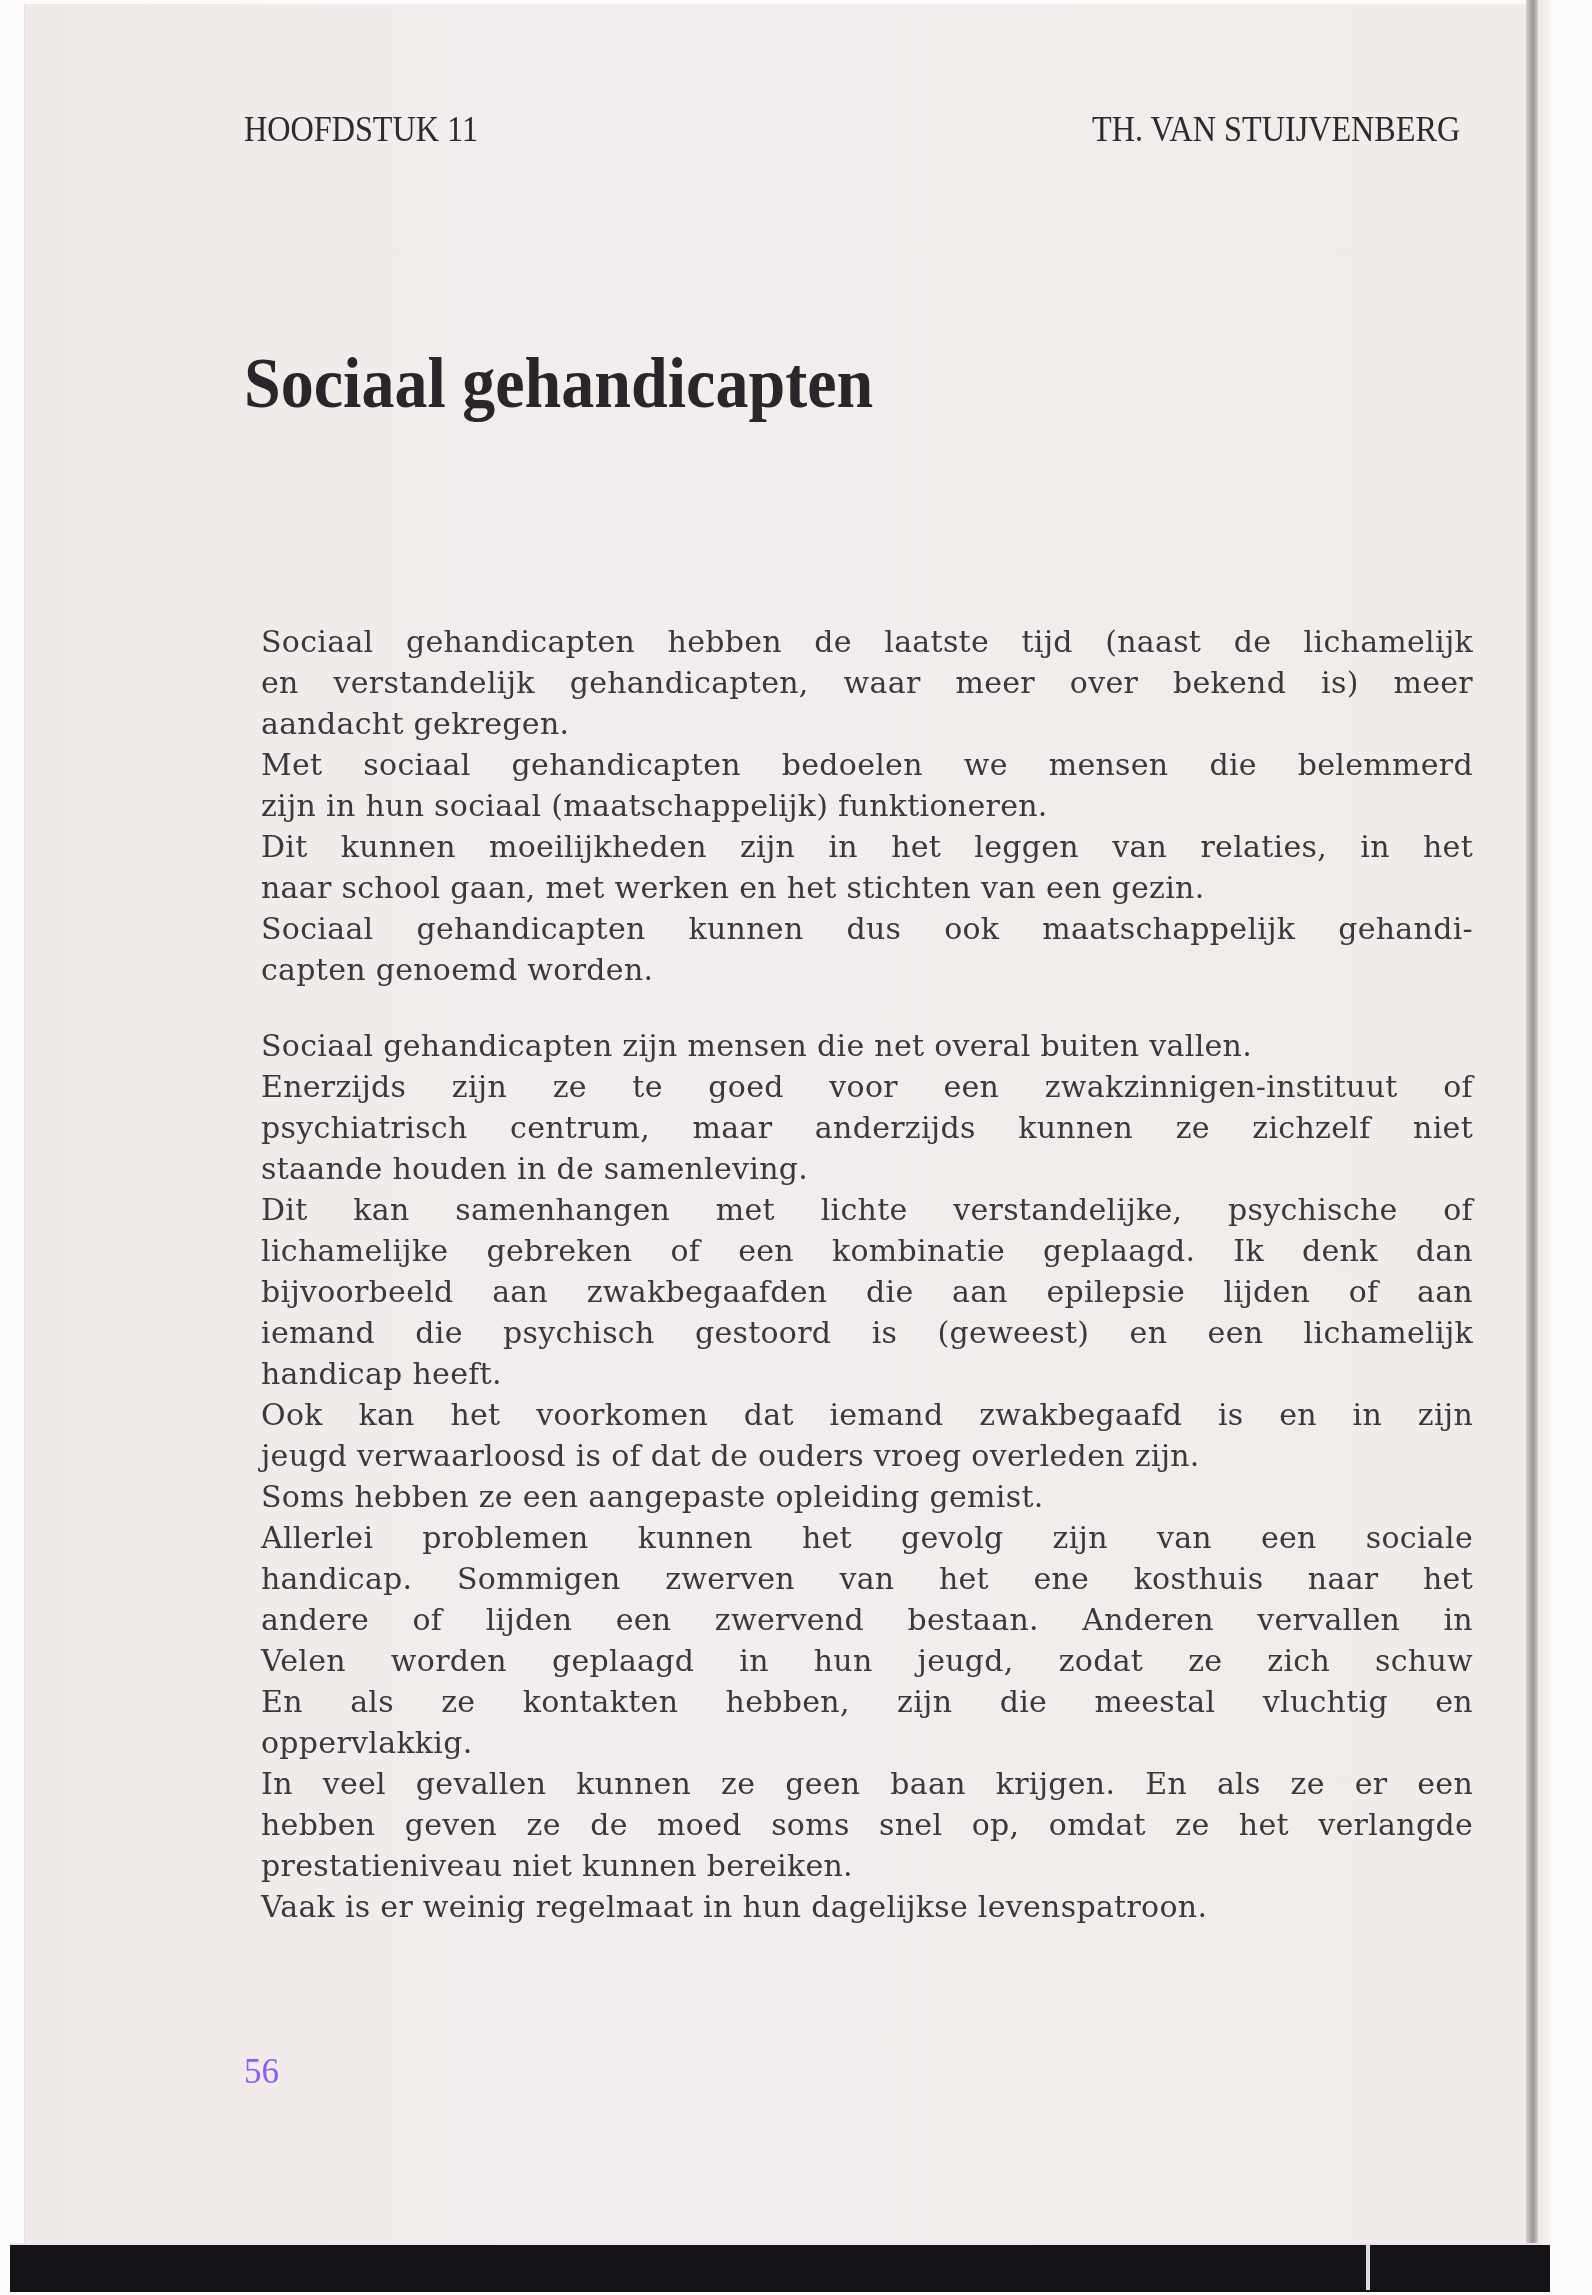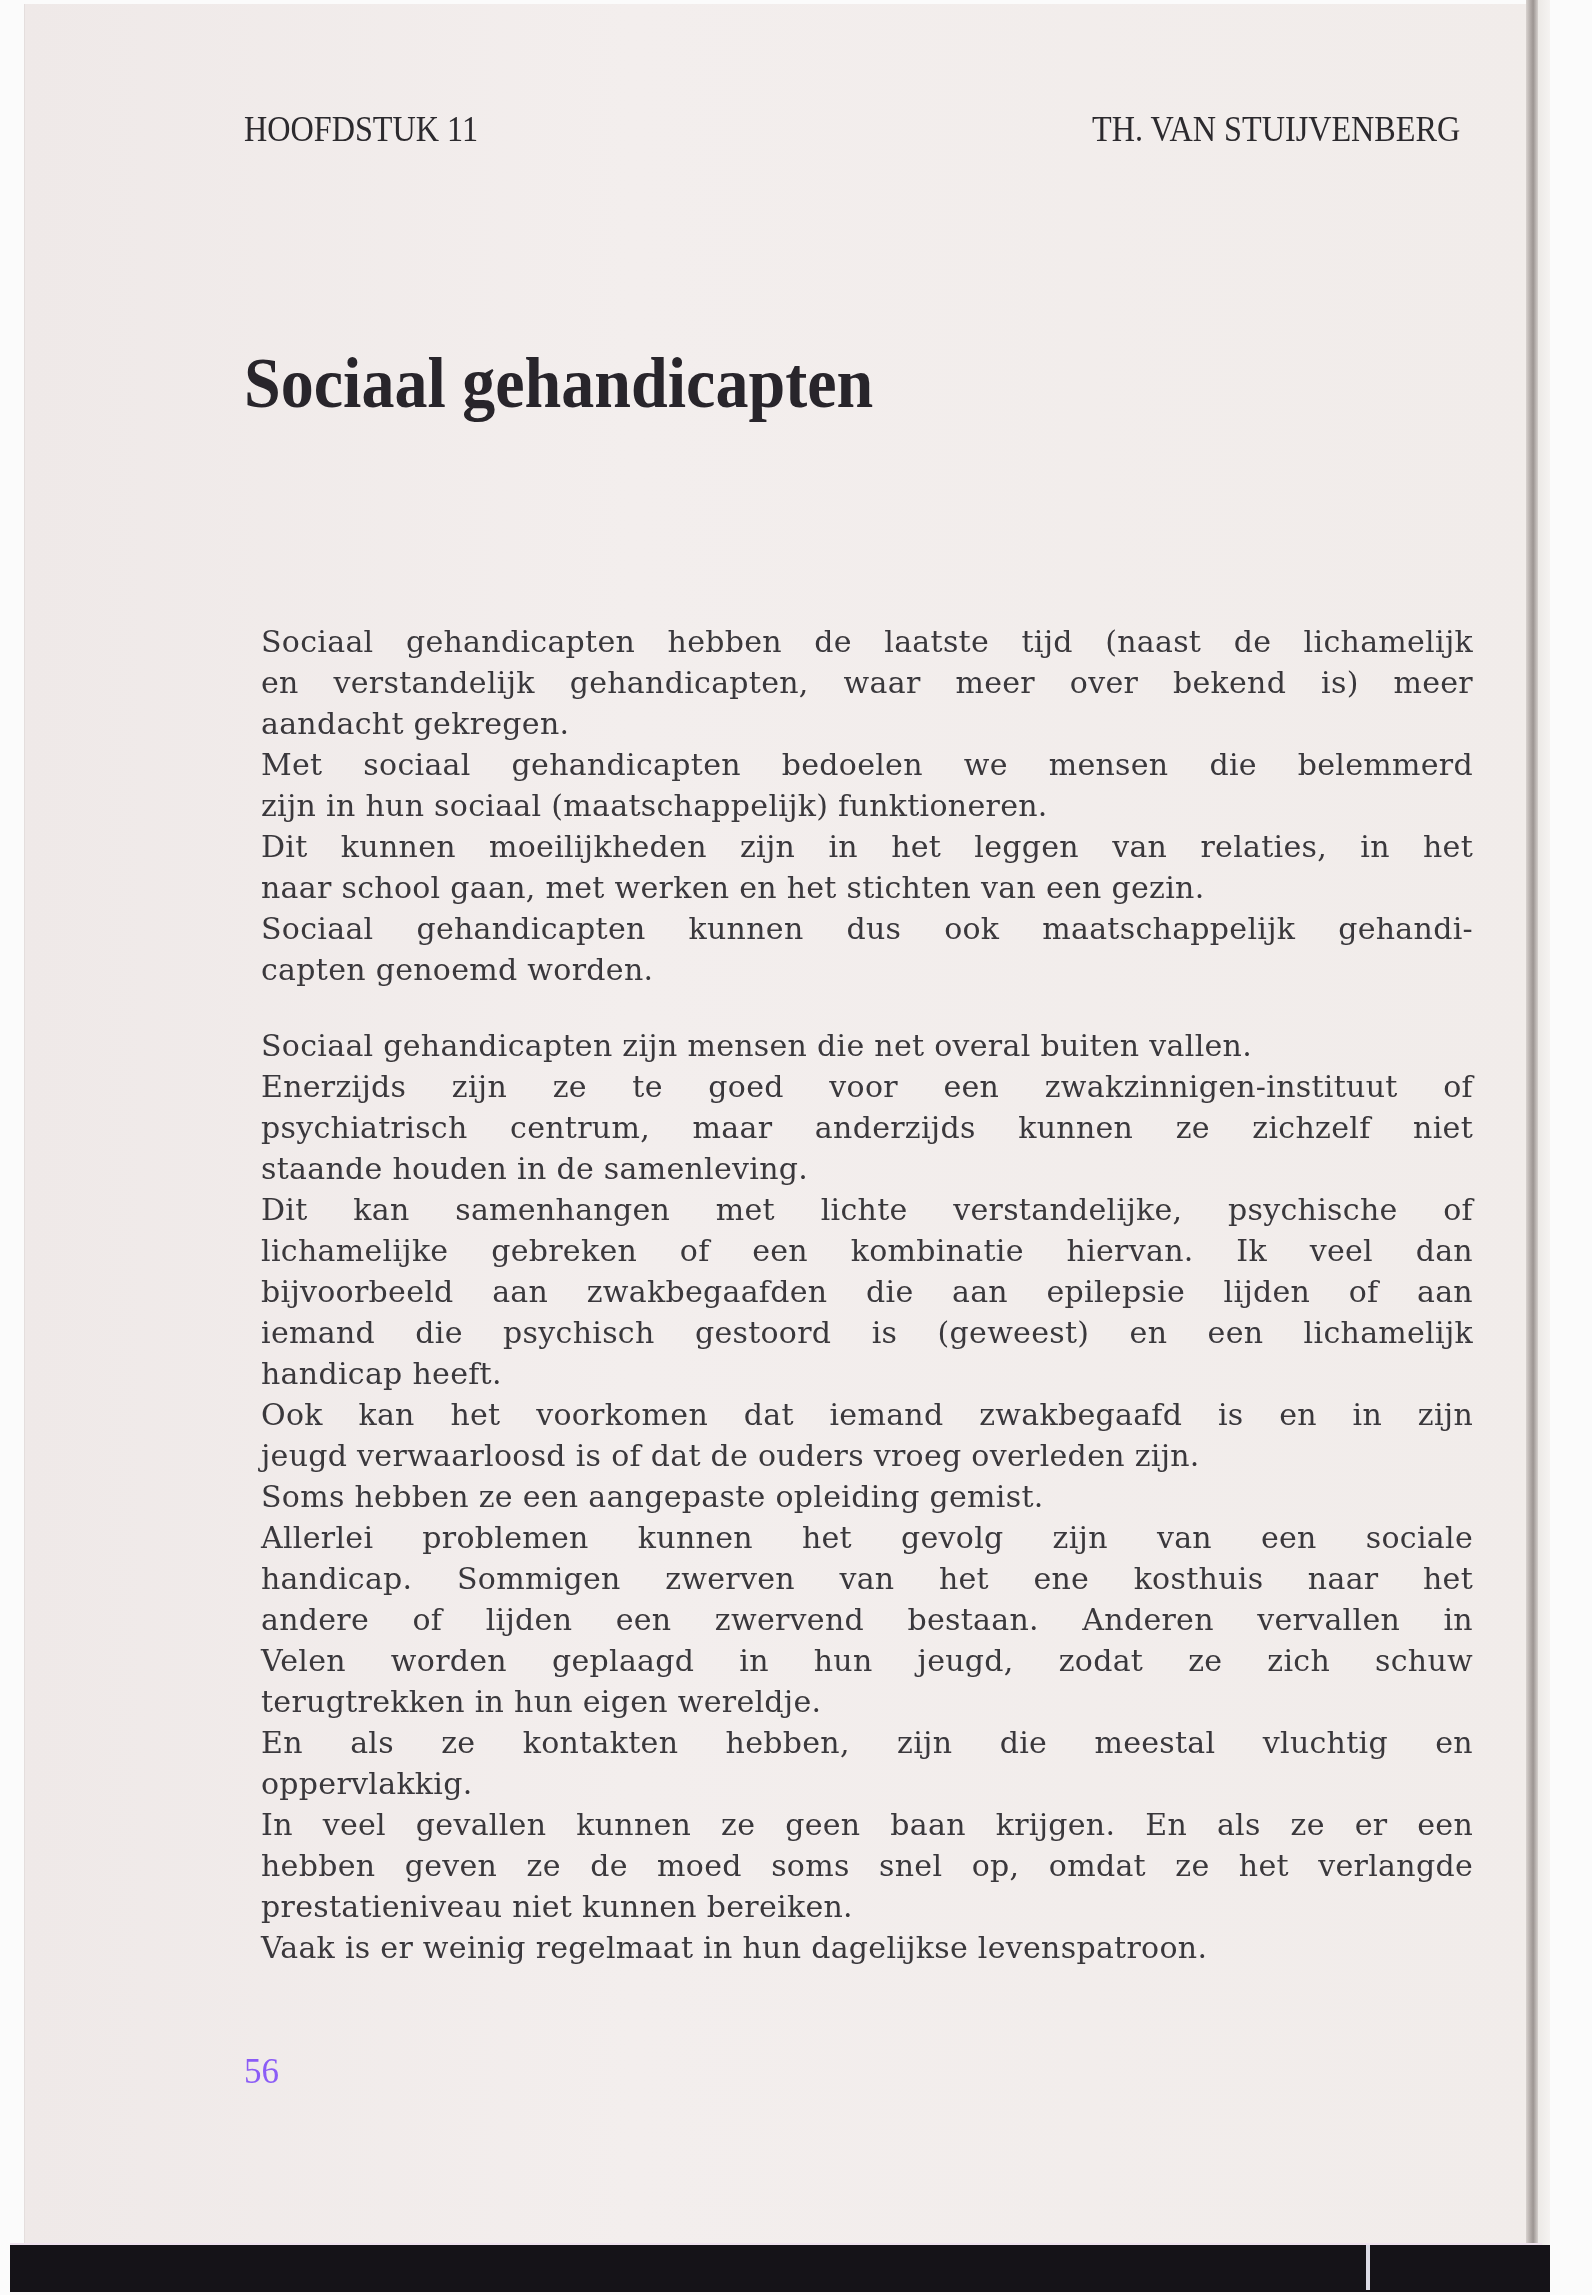--- a/index.html
+++ b/index.html
@@ -158,32 +158,31 @@
     <span class="line" style="display: block; width: 1212px;">Sociaal gehandicapten kunnen dus ook maatschappelijk gehandi-</span>
     <span class="line last" style="display: block; width: 1212px;">capten genoemd worden.</span>
   </div>
   <div class="para-gap"></div>
   <div class="para">
     <span class="line last" style="display: block; width: 1212px;">Sociaal gehandicapten zijn mensen die net overal buiten vallen.</span>
     <span class="line" style="display: block; width: 1212px;">Enerzijds zijn ze te goed voor een zwakzinnigen-instituut of</span>
     <span class="line" style="display: block; width: 1212px;">psychiatrisch centrum, maar anderzijds kunnen ze zichzelf niet</span>
     <span class="line last" style="display: block; width: 1212px;">staande houden in de samenleving.</span>
     <span class="line" style="display: block; width: 1212px;">Dit kan samenhangen met lichte verstandelijke, psychische of</span>
-    <span class="line" style="display: block; width: 1212px;">lichamelijke gebreken of een kombinatie hiervan. Ik veel dan</span>
+    <span class="line" style="display: block; width: 1212px;">lichamelijke gebreken of een kombinatie geplaagd. Ik denk dan</span>
     <span class="line" style="display: block; width: 1212px;">bijvoorbeeld aan zwakbegaafden die aan epilepsie lijden of aan</span>
     <span class="line" style="display: block; width: 1212px;">iemand die psychisch gestoord is (geweest) en een lichamelijk</span>
     <span class="line last" style="display: block; width: 1212px;">handicap heeft.</span>
     <span class="line" style="display: block; width: 1212px;">Ook kan het voorkomen dat iemand zwakbegaafd is en in zijn</span>
     <span class="line last" style="display: block; width: 1212px;">jeugd verwaarloosd is of dat de ouders vroeg overleden zijn.</span>
     <span class="line last" style="display: block; width: 1212px;">Soms hebben ze een aangepaste opleiding gemist.</span>
     <span class="line" style="display: block; width: 1212px;">Allerlei problemen kunnen het gevolg zijn van een sociale</span>
     <span class="line" style="display: block; width: 1212px;">handicap. Sommigen zwerven van het ene kosthuis naar het</span>
     <span class="line" style="display: block; width: 1212px;">andere of lijden een zwervend bestaan. Anderen vervallen in</span>
     <span class="line" style="display: block; width: 1212px;">Velen worden geplaagd in hun jeugd, zodat ze zich schuw</span>
-    <span class="line last" style="display: block; width: 1212px;">terugtrekken in hun eigen wereldje.</span>
     <span class="line" style="display: block; width: 1212px;">En als ze kontakten hebben, zijn die meestal vluchtig en</span>
     <span class="line last" style="display: block; width: 1212px;">oppervlakkig.</span>
     <span class="line" style="display: block; width: 1212px;">In veel gevallen kunnen ze geen baan krijgen. En als ze er een</span>
     <span class="line" style="display: block; width: 1212px;">hebben geven ze de moed soms snel op, omdat ze het verlangde</span>
     <span class="line last" style="display: block; width: 1212px;">prestatieniveau niet kunnen bereiken.</span>
     <span class="line last" style="display: block; width: 1212px;">Vaak is er weinig regelmaat in hun dagelijkse levenspatroon.</span>
   </div>
 </div>
 
 <div class="page-number">56</div>

